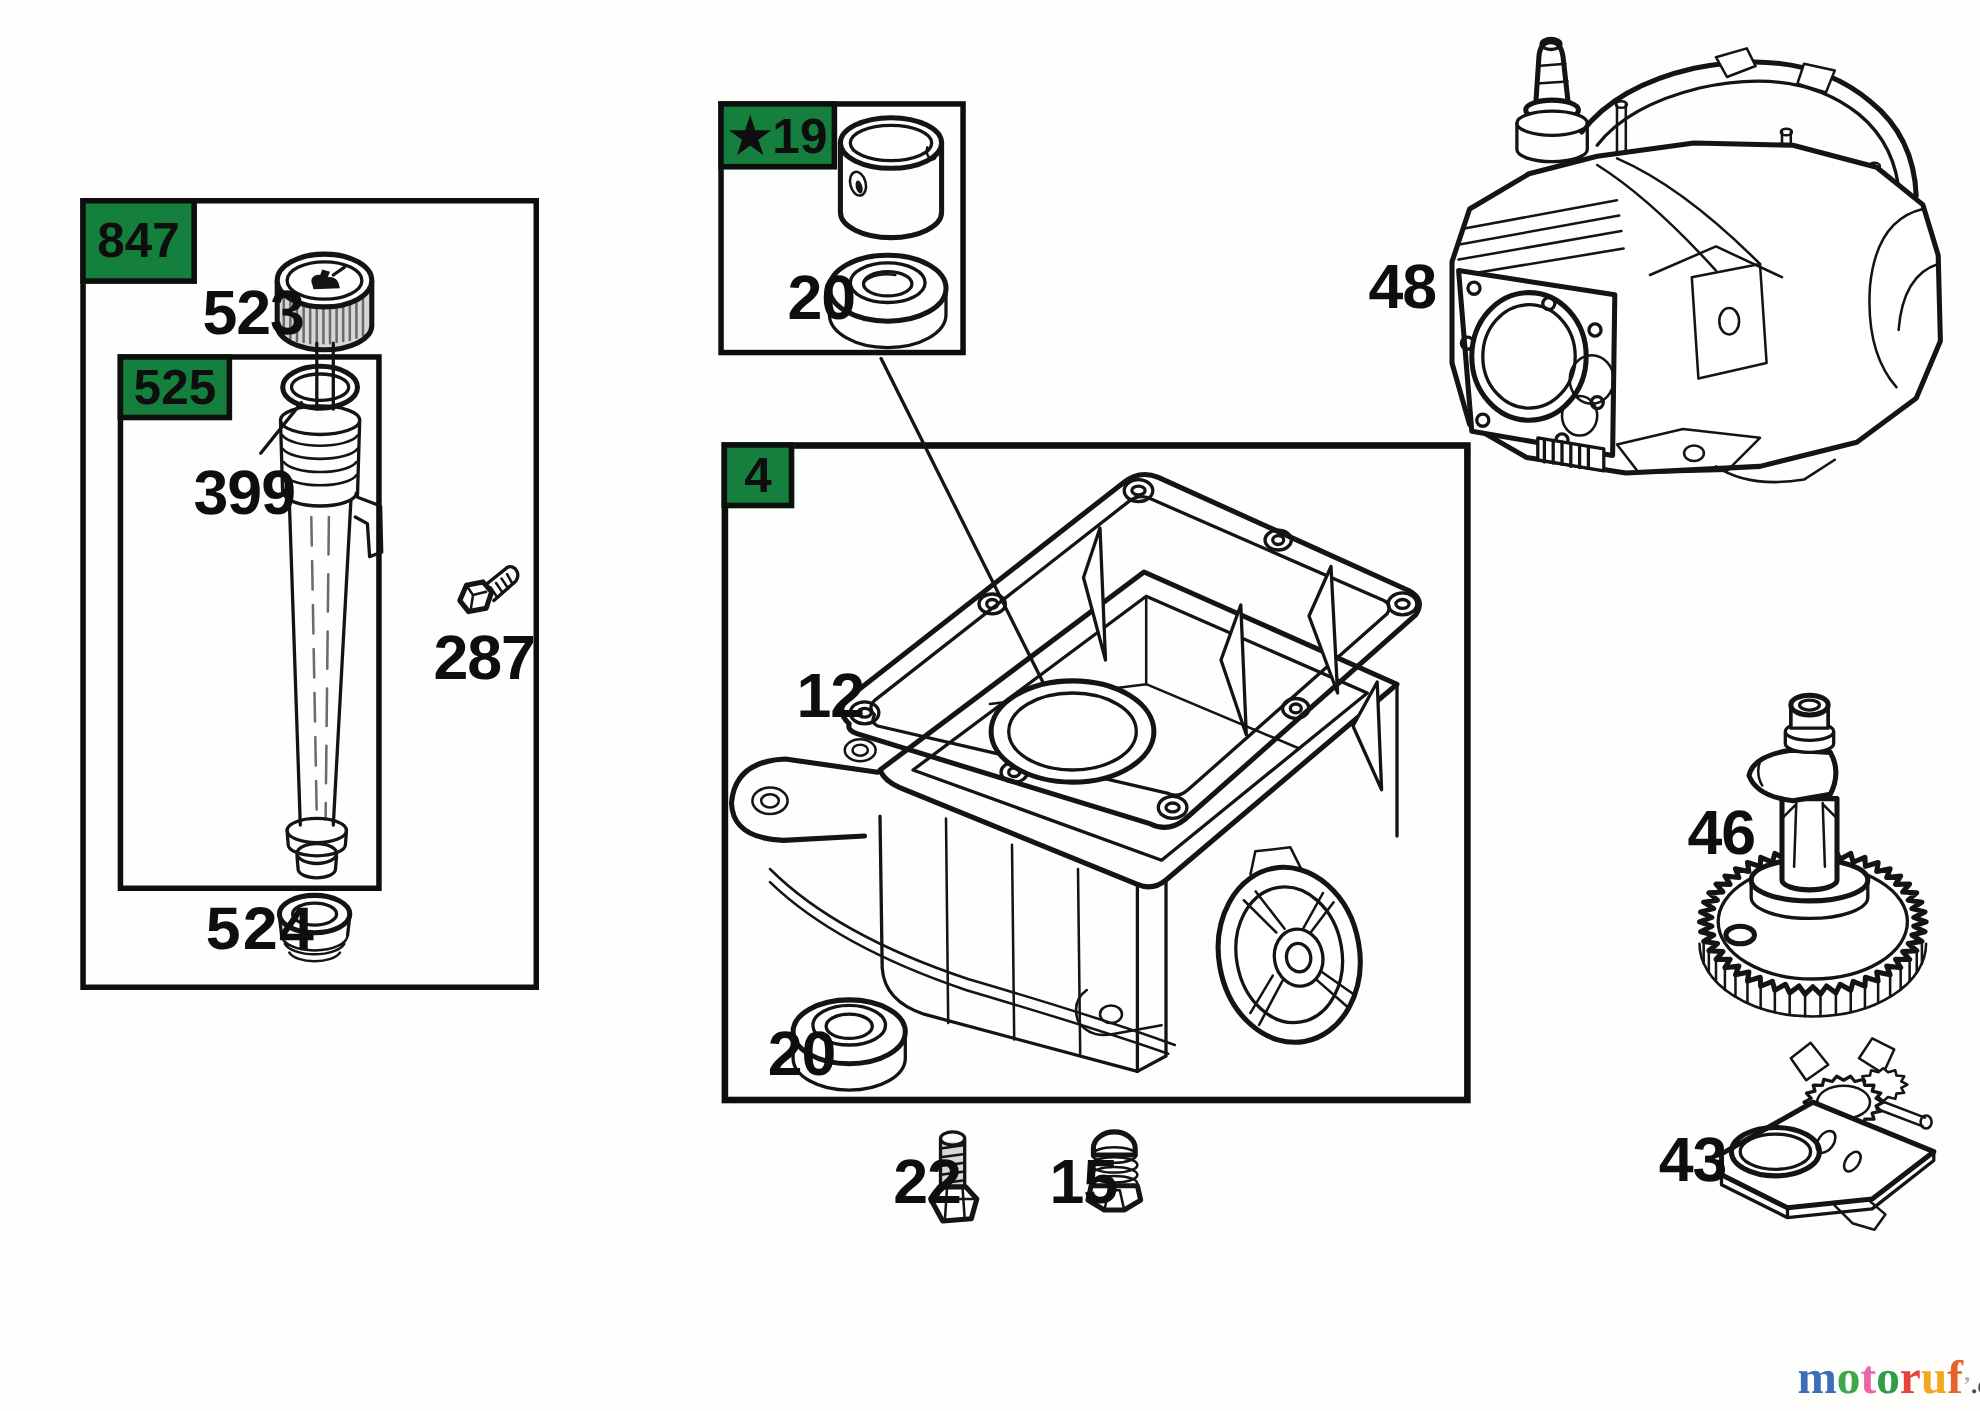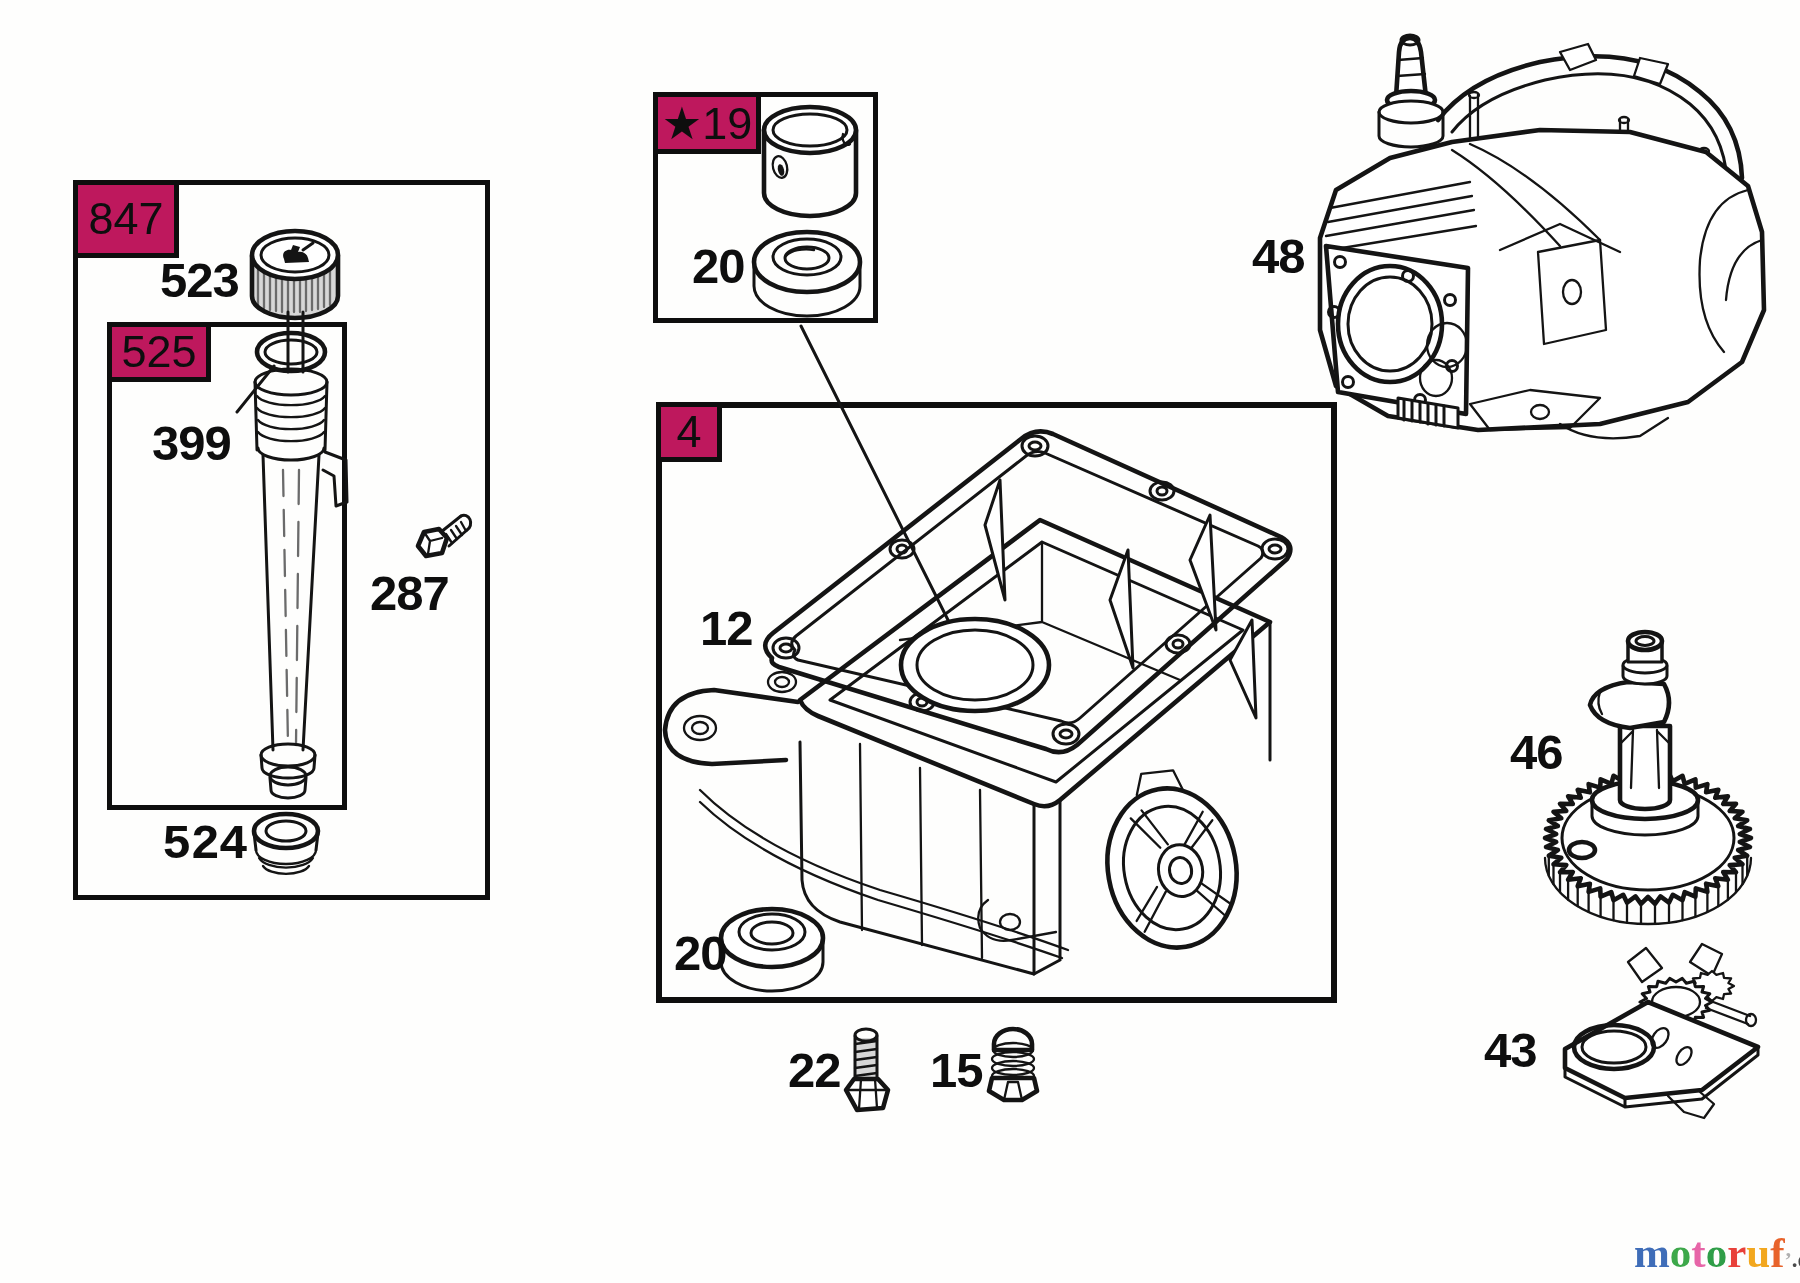--- a/index.html
+++ b/index.html
@@ -1,24 +1,24 @@
 <!DOCTYPE html>
 <html><head>
 <meta charset="utf-8">
 <style>
   html,body{margin:0;padding:0;background:#ffffff;}
   .canvas{position:relative;width:1800px;height:1283px;background:#fefefd;
           font-family:"Liberation Sans",sans-serif;color:#0e0e0e;overflow:hidden;}
   .frame{position:absolute;border:5px solid #0e0e0e;box-sizing:border-box;background:transparent;z-index:1;}
   .frame4{border-width:6px;}
   svg.art{position:absolute;left:0;top:0;z-index:2;}
-  .labelbox{position:absolute;border:5px solid #0e0e0e;background:#be185d;box-sizing:border-box;
+  .labelbox{position:absolute;border:5px solid #0e0e0e;background:#15803d;box-sizing:border-box;
             display:flex;align-items:center;justify-content:center;
-            font-weight:normal;font-size:45px;letter-spacing:0px;z-index:3;}
-  .plabel{position:absolute;font-weight:bold;font-size:49px;letter-spacing:-1px;z-index:3;}
+            font-weight:bold;font-size:45px;letter-spacing:0px;z-index:3;}
+  .plabel{position:absolute;font-weight:bold;font-size:57px;letter-spacing:-1px;z-index:3;margin-left:24px;}
   .caption{position:absolute;left:531px;top:1202px;font-size:43px;font-weight:400;z-index:3;}
   .logo{position:absolute;left:1634px;top:1231px;z-index:3;
         font-family:"Liberation Serif",serif;font-size:43px;font-weight:bold;line-height:1;}
   .logo .de{font-size:23px;color:#4a4a4a;font-weight:bold;}
   
   svg.art path, svg.art ellipse, svg.art circle, svg.art line, svg.art rect{
       stroke:#141414;stroke-width:3;fill:none;stroke-linecap:round;stroke-linejoin:round;}
   svg.art .thick{stroke-width:4.6;}
   svg.art .thin{stroke-width:2.3;}
   svg.art .fillw{fill:#ffffff;}
@@ -267,20 +267,20 @@
 
   <div class="plabel" style="left:160px;top:252px;">523</div>
   <div class="plabel" style="left:152px;top:415px;">399</div>
   <div class="plabel" style="left:370px;top:565px;">287</div>
   <div class="plabel" style="left:162px;top:817px;font-family:Liberation Mono, monospace;">524</div>
   <div class="plabel" style="left:692px;top:238px;">20</div>
   <div class="plabel" style="left:700px;top:600px;">12</div>
   <div class="plabel" style="left:674px;top:925px;">20</div>
   <div class="plabel" style="left:788px;top:1042px;">22</div>
   <div class="plabel" style="left:930px;top:1042px;">15</div>
-  <div class="plabel" style="left:1252px;top:228px;text-align:right;">48</div>
+  <div class="plabel" style="left:1220px;top:228px;text-align:right;">48</div>
   <div class="plabel" style="left:1510px;top:724px;">46</div>
   <div class="plabel" style="left:1484px;top:1022px;">43</div>
 
   <div class="logo">
     <span><span style="color: rgb(63, 109, 184);">m</span><span style="color: rgb(61, 168, 74);">o</span><span style="color: rgb(231, 101, 168);">t</span><span style="color: rgb(47, 158, 72);">o</span><span style="color: rgb(232, 64, 58);">r</span><span style="color: rgb(242, 167, 30);">u</span><span style="color: rgb(232, 99, 43);">f</span><span style="color: rgb(176, 176, 176); font-size: 22px;">’</span></span><span class="de">.de</span>
   </div>
 </div>
 
 </body></html>

